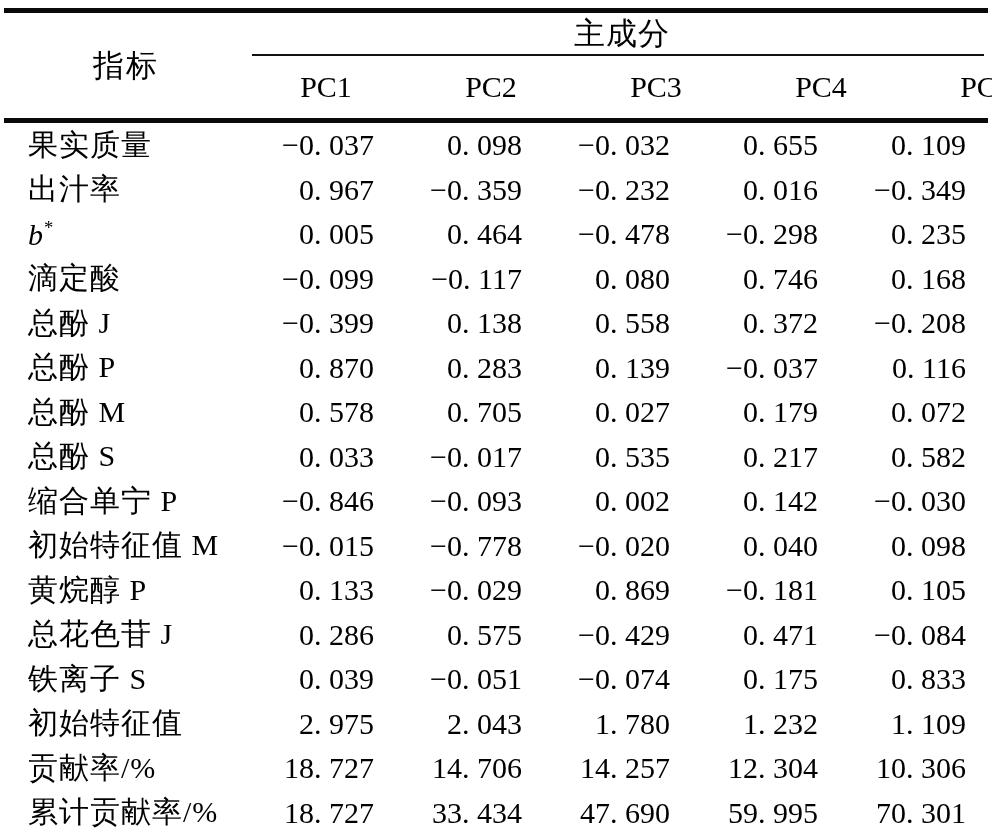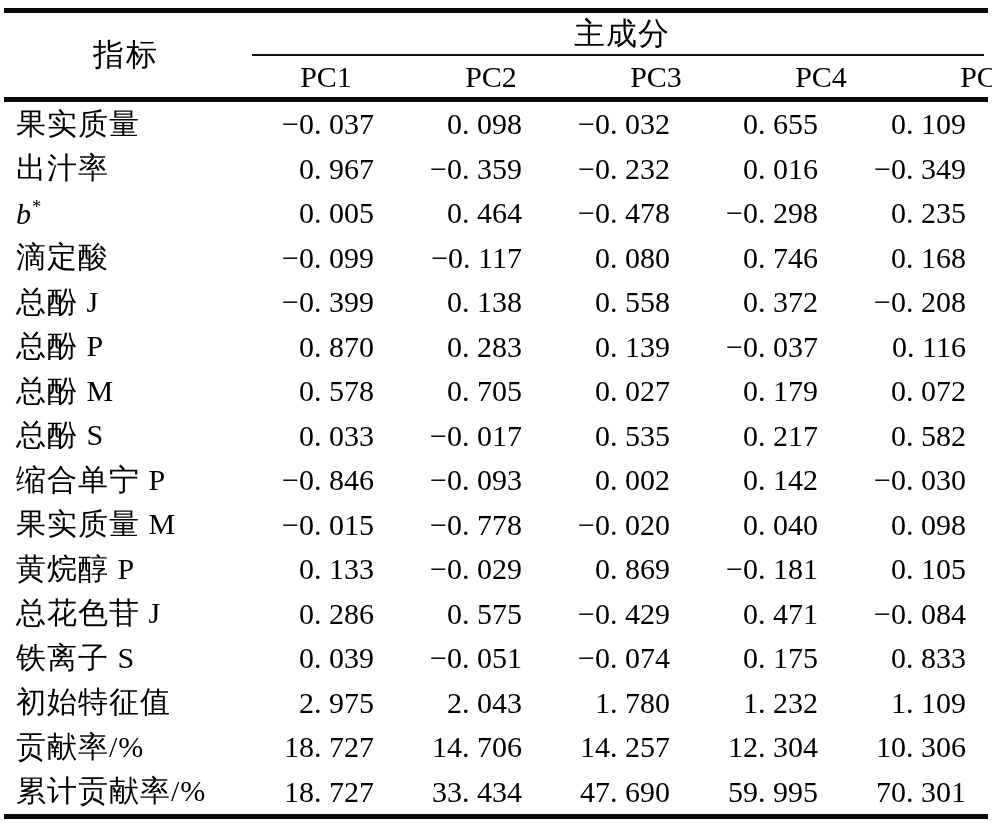--- a/index.html
+++ b/index.html
@@ -27,21 +27,21 @@
     margin: 0 4px;
   }
   .rule-thin {
     height: 2px;
     background: #111111;
   }
   
   .thead {
     display: grid;
     grid-template-columns: 252px 740px;
-    height: 84px;
+    height: 105px;
   }
   .stub-head {
     display: flex;
     align-items: center;
     justify-content: center;
     font-size: 31px;
     letter-spacing: 2px;
   }
   .span-head {
     display: flex;
@@ -70,24 +70,25 @@
     font-size: 30px;
   }
   
   .tbody .row {
     display: grid;
     grid-template-columns: 252px repeat(5, 148px);
     height: 44.5px;
     align-items: center;
   }
   .cell.label {
-    padding-left: 16px;
+    padding-left: 8px;
     font-size: 30px;
     white-space: nowrap;
     letter-spacing: 1px;
+    margin-left: 20px;
   }
   .cell.label sup {
     font-size: 62%;
     letter-spacing: 0;
   }
   .cell.num {
     text-align: right;
     padding-right: 26px;
     font-size: 30px;
     white-space: nowrap;
@@ -183,21 +184,21 @@
       </div>
       <div class="row">
         <div class="cell label">缩合单宁 P</div>
         <div class="cell num">−0. 846</div>
         <div class="cell num">−0. 093</div>
         <div class="cell num">0. 002</div>
         <div class="cell num">0. 142</div>
         <div class="cell num">−0. 030</div>
       </div>
       <div class="row">
-        <div class="cell label">果实质量 M</div>
+        <div class="cell label">初始特征值 M</div>
         <div class="cell num">−0. 015</div>
         <div class="cell num">−0. 778</div>
         <div class="cell num">−0. 020</div>
         <div class="cell num">0. 040</div>
         <div class="cell num">0. 098</div>
       </div>
       <div class="row">
         <div class="cell label">黄烷醇 P</div>
         <div class="cell num">0. 133</div>
         <div class="cell num">−0. 029</div>

